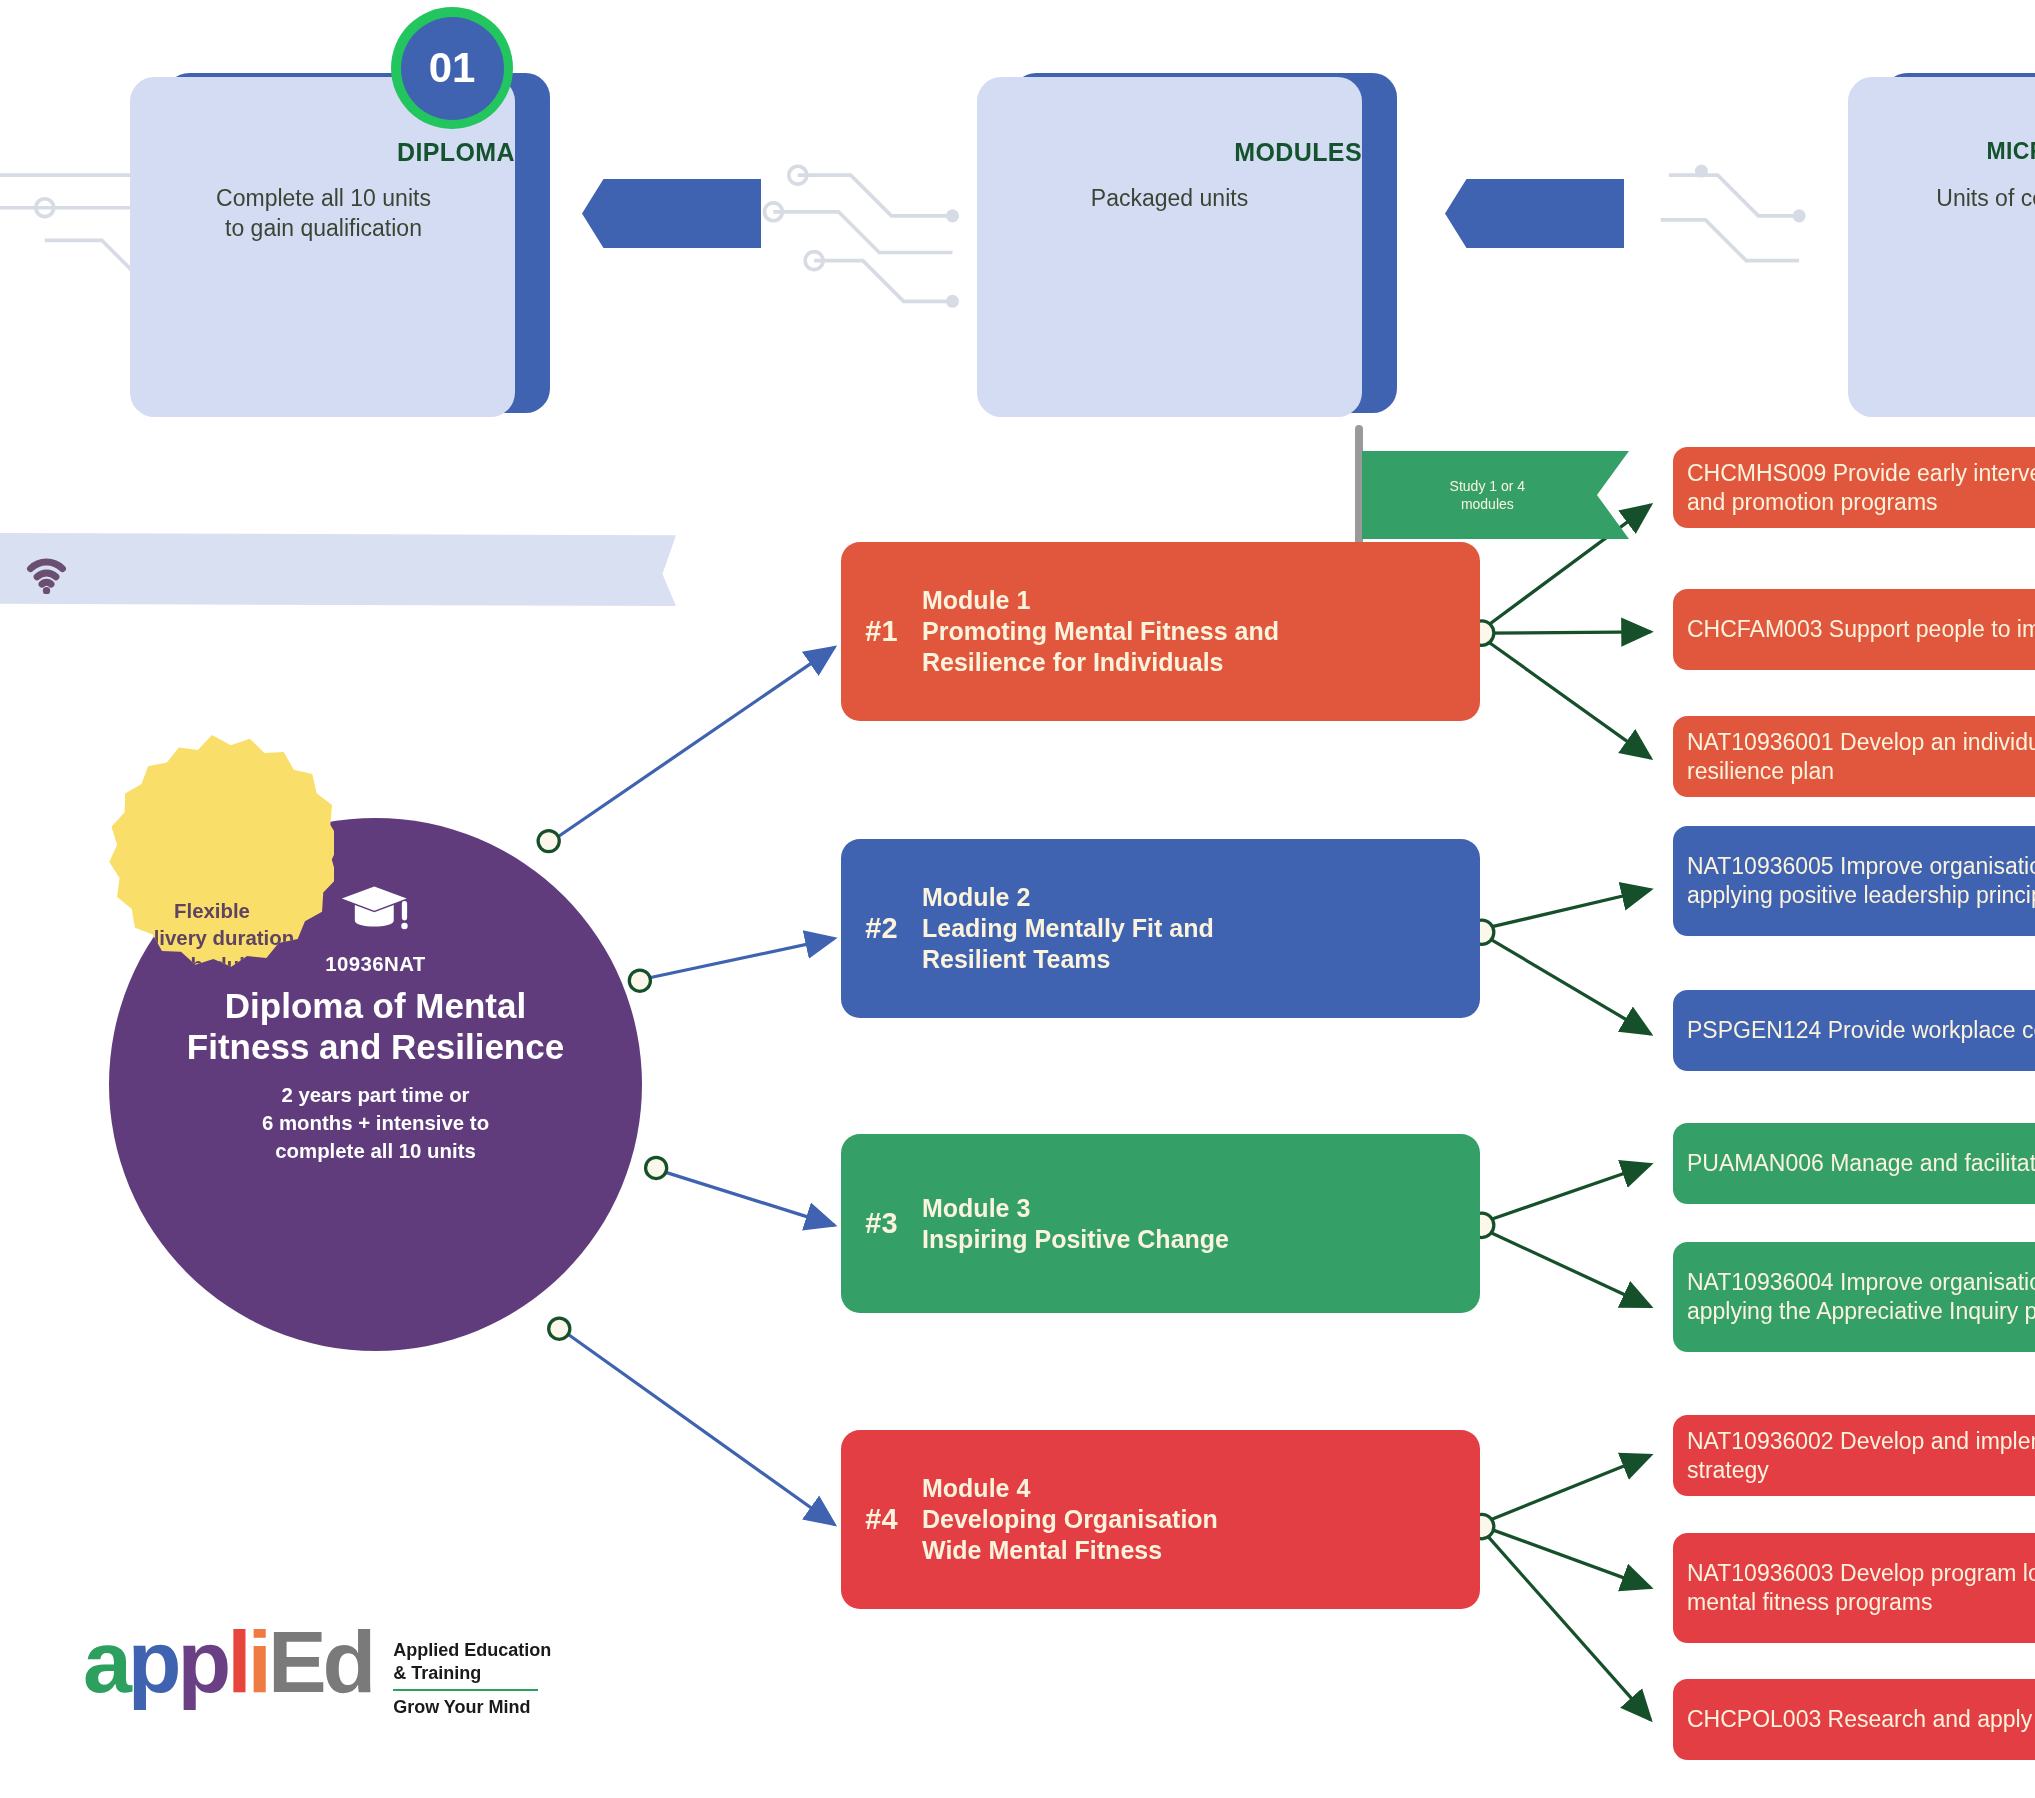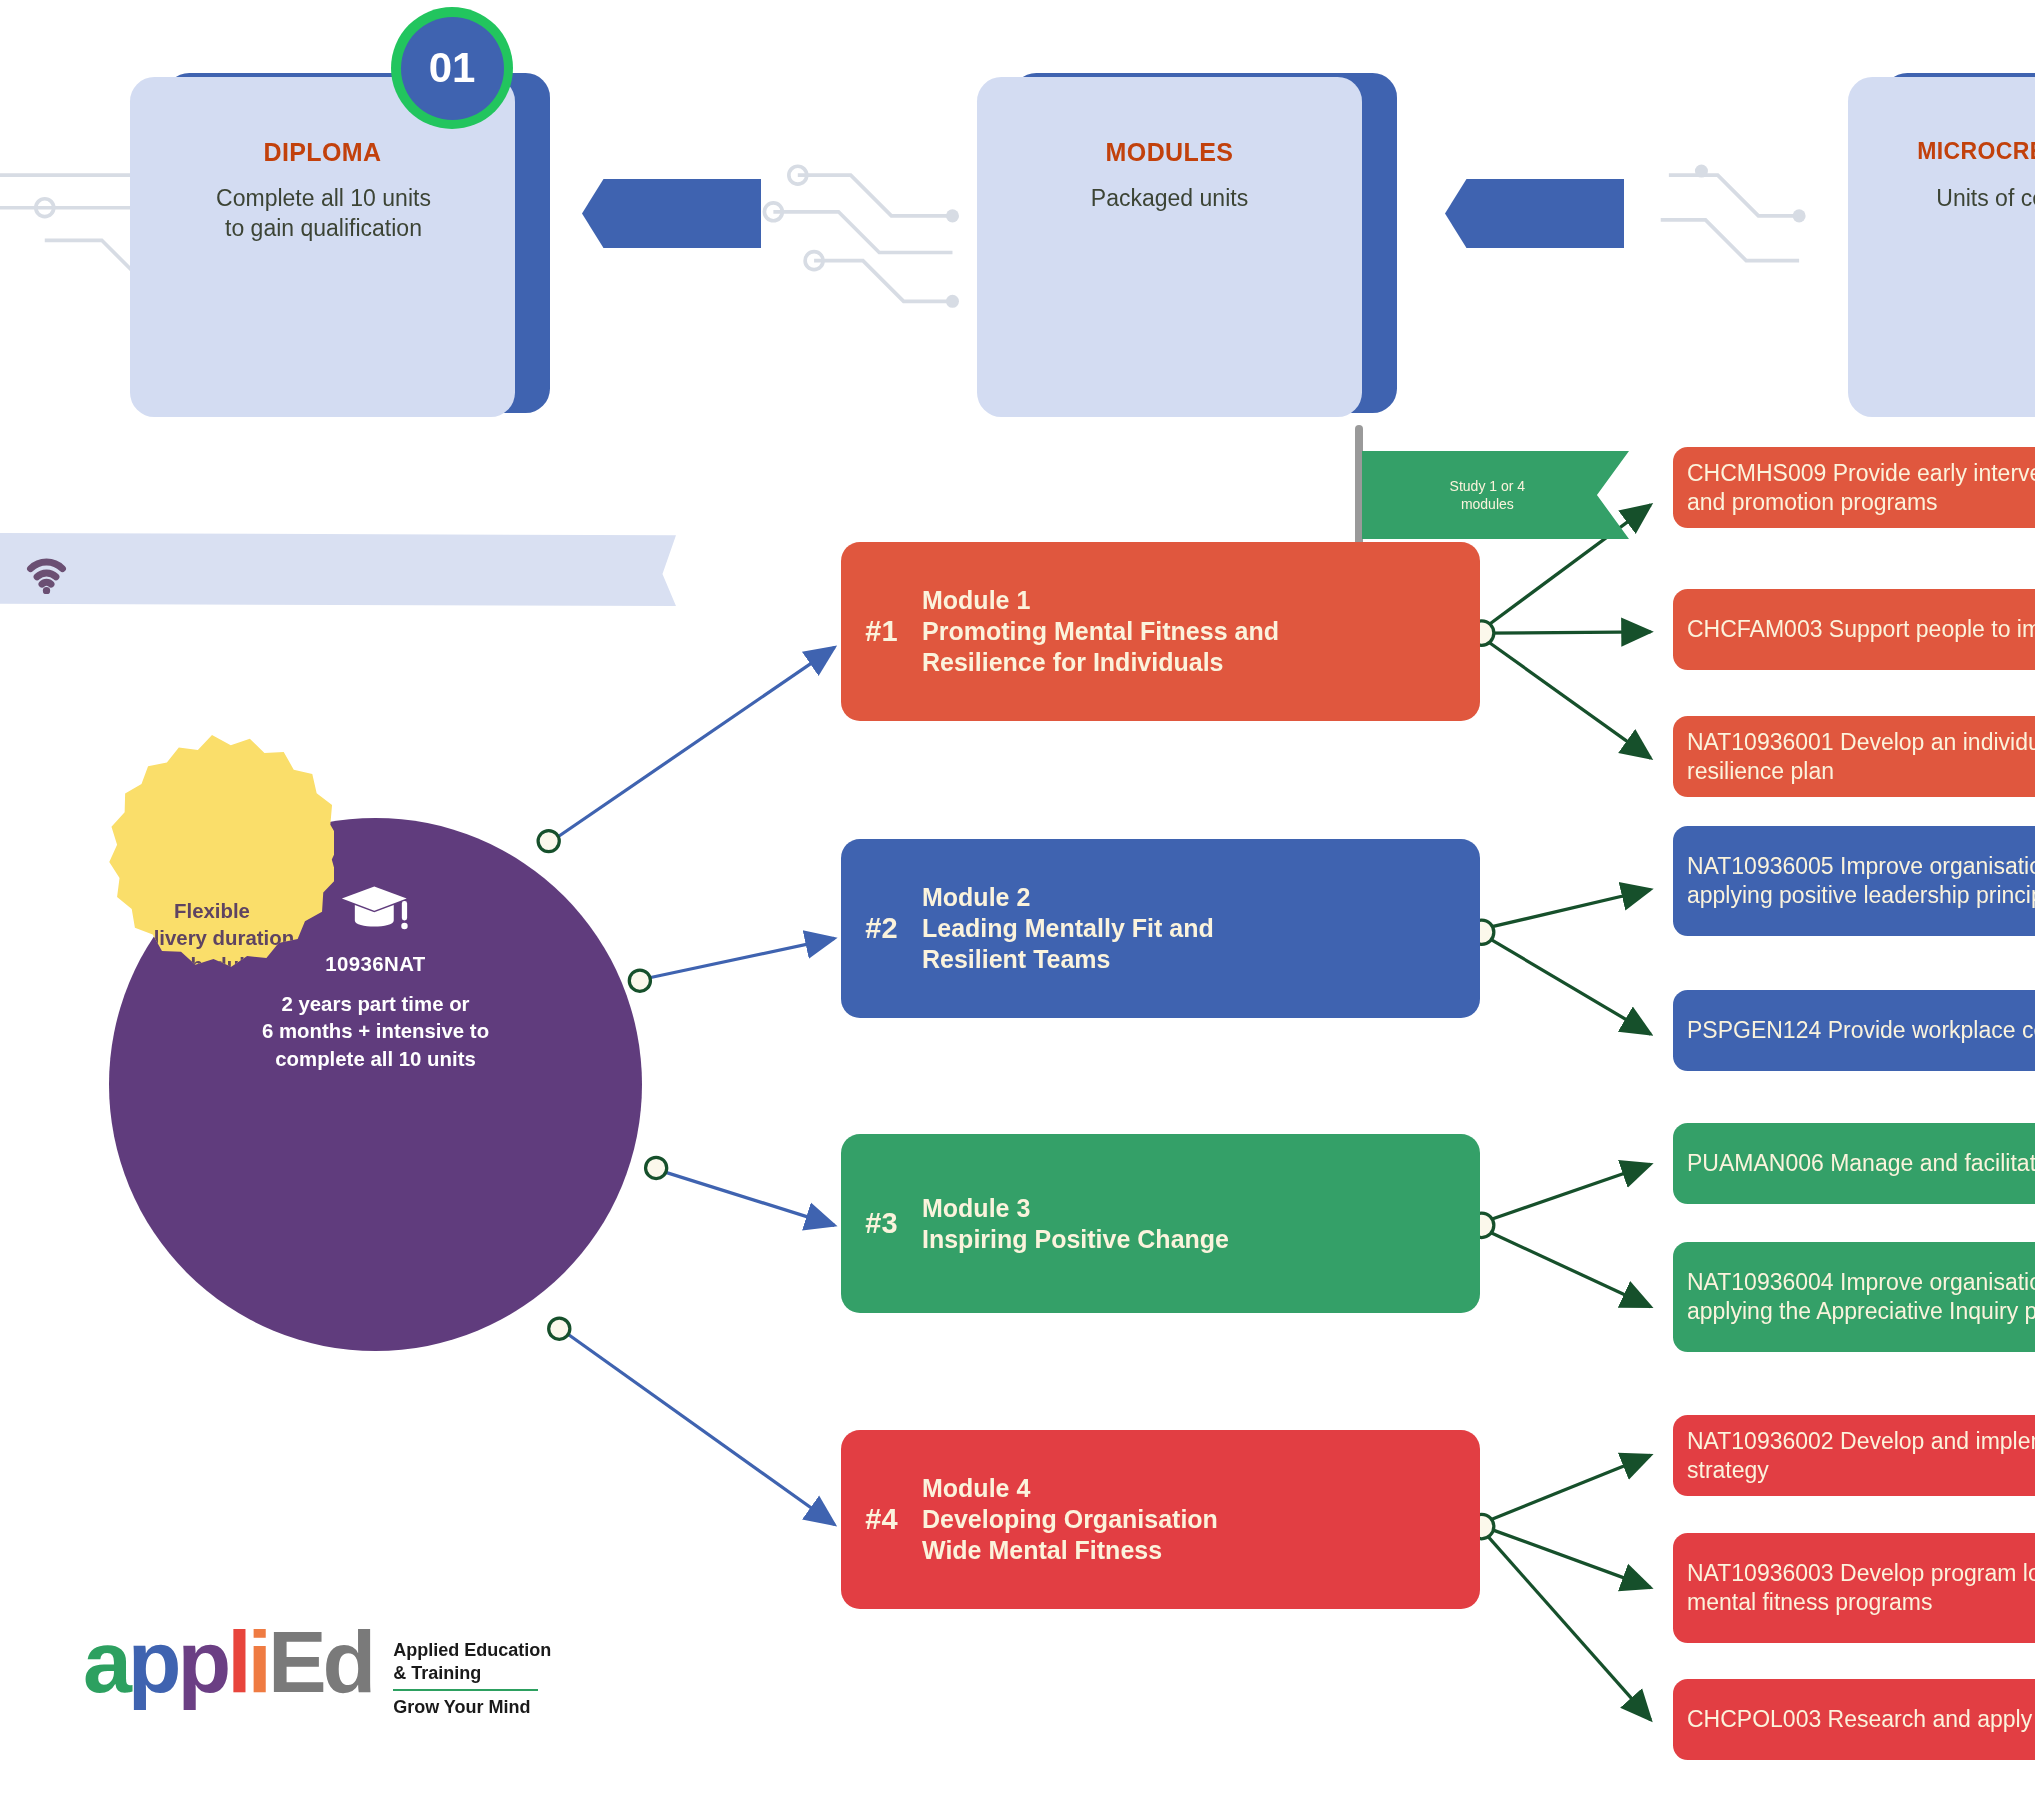--- a/index.html
+++ b/index.html
@@ -3,21 +3,21 @@
 <meta charset="utf-8">
 <style>
   html,body{margin:0;padding:0;background:#ffffff;}
   body{font-family:"Liberation Sans", sans-serif;}
   #stage{position:relative;width:2544px;height:1799px;background:#fff;overflow:hidden;}
   .abs{position:absolute;}
 
   
   .stagecard{width:385px;height:340px;border-radius:24.4px;background:#d3dcf2;}
   .stagecard-shadow{width:385px;height:340px;border-radius:24.4px;background:#3f63b0;}
-  .stagecard-title{font-weight:bold;font-size:25px;color:#c2410c;text-align:center;letter-spacing:0.4px;}
+  .stagecard-title{font-weight:bold;font-size:25px;color:#14532d;text-align:right;letter-spacing:0.4px;}
   .stagecard-sub{font-size:23px;color:#3c4435;text-align:center;line-height:1.32;}
   .numbadge-ring{width:122px;height:122px;border-radius:50%;background:#22c55e;}
   .numbadge{width:103px;height:103px;border-radius:50%;background:#3f63b0;color:#fff;
             font-weight:bold;font-size:42px;display:flex;align-items:center;justify-content:center;}
 
   
   .chev{width:179px;height:69px;background:#3f63b0;
         clip-path:polygon(100% 0,100% 100%,12% 100%,0 50%,12% 0);}
 
   
@@ -203,20 +203,22 @@
   <div class="abs bigcircle" style="left:109px;top:818px;">
     <div style="margin-top:65px">
       <svg width="77" height="55" viewBox="0 0 190 135">
         <path d="M12,38 L92,8 L172,38 L92,68 z" fill="#ffffff"></path>
         <path d="M44,54 L44,92 C44,112 140,112 140,92 L140,54 L92,72 z" fill="#ffffff"></path>
         <rect x="160" y="44" width="13" height="48" rx="6" fill="#ffffff"></rect>
         <circle cx="166.5" cy="106" r="8" fill="#ffffff"></circle>
       </svg>
     </div>
     <div class="code" style="margin-top:14px">10936NAT</div>
+    <div class="bigtitle" style="margin-top:9px;white-space:pre-line">Diploma of Mental
+Fitness and Resilience</div>
     <div class="bigsub" style="margin-top:14.7px;white-space:pre-line">2 years part time or
 6 months + intensive to
 complete all 10 units</div>
   </div>
 
   <div class="abs burst" style="left:90px;top:735px;">
     <div class="bursttext" style="white-space:pre-line">Flexible
 delivery duration
 schedule</div>
   </div>

